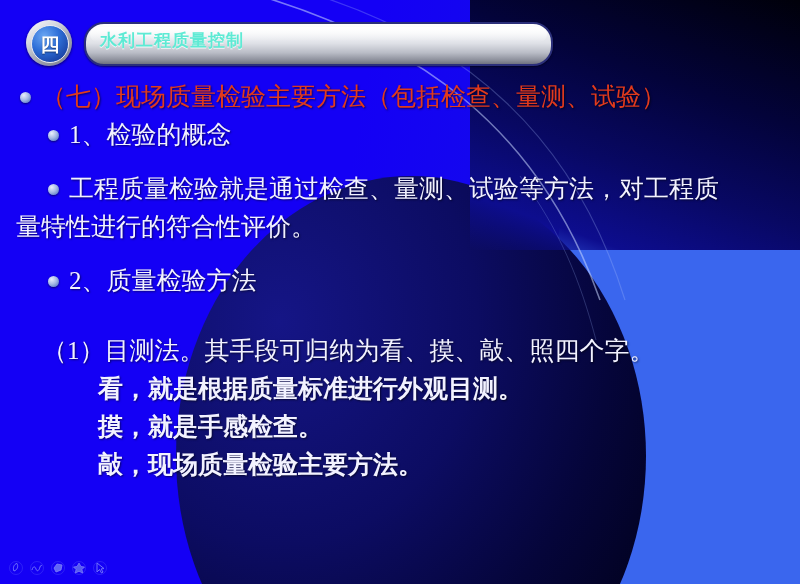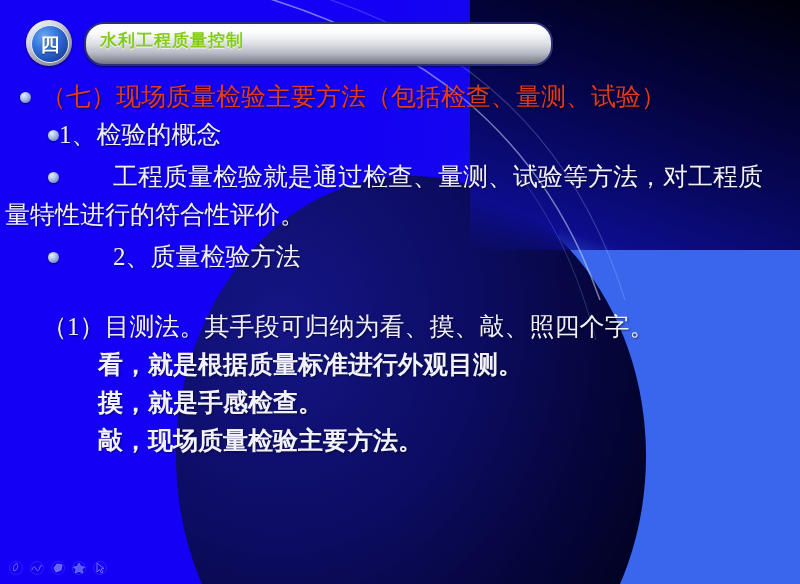--- a/index.html
+++ b/index.html
@@ -60,21 +60,21 @@
     border:2px solid #2b2f7a;
     box-shadow:0 1px 2px rgba(0,0,0,.55);
   }
   .pill-inner{
     position:absolute;left:4px;top:3px;right:4px;height:15px;border-radius:14px;
     background:linear-gradient(180deg,rgba(255,255,255,.95),rgba(255,255,255,0));
   }
   .pill-label{
     position:absolute;left:74px;top:9px;
     font-family:"DejaVu Sans","Liberation Sans",sans-serif;
-    font-size:17px;font-weight:bold;color:#84cc16;letter-spacing:1px;
+    font-size:17px;font-weight:bold;color:#5eead4;letter-spacing:1px;
     white-space:nowrap;
     text-shadow:0 1px 0 rgba(255,255,255,.8);
   }
   .badge{
     position:absolute;left:0;top:0;width:46px;height:46px;border-radius:50%;
     background:linear-gradient(145deg,#fdfdff 0%,#d8dae2 30%,#9fa3b0 62%,#74788a 100%);
     box-shadow:0 1px 3px rgba(0,0,0,.6);
   }
   .badge-core{
     position:absolute;left:5px;top:5px;width:36px;height:36px;border-radius:50%;
@@ -108,24 +108,24 @@
   .row{display:flex;align-items:flex-start;}
   .bullet{
     display:inline-block;flex:none;
     width:11px;height:11px;border-radius:50%;
     background:radial-gradient(circle at 34% 30%, #e9eefc 0%, #a8bbe6 45%, #6f8ccb 75%, #4a66a8 100%);
     box-shadow:0 1px 2px rgba(0,0,0,.5);
     margin-top:14px;
   }
   .ind-0{padding-left:20px;}
   .ind-1{padding-left:48px;}
-  .ind-2{padding-left:5px;}
+  .ind-2{padding-left:16px;}
   .ind-3{padding-left:42px;margin-top:32px;}
   .ind-4{padding-left:98px;font-weight:bold;}
-  .gap{margin-top:4px;gap:44px;}
+  .gap{margin-top:16px;}
 
   
   #doodles{
     position:absolute;left:8px;bottom:8px;
     display:flex;gap:5px;align-items:center;opacity:.62;
   }
   #doodles svg{display:block;}
 </style>
 </head>
 <body>
@@ -157,21 +157,21 @@
     </div>
   </div>
 
   <div id="content">
       <div class="row ind-0">
         <span class="bullet"></span>
         <div class="line red" style="margin-left: 10px;">（七）现场质量检验主要方法（包括检查、量测、试验）</div>
       </div>
       <div class="row ind-1">
         <span class="bullet"></span>
-        <div class="line" style="">1、检验的概念</div>
+        <div class="line" style="margin-left: 10px;">1、检验的概念</div>
       </div>
       <div class="row ind-1 gap">
         <span class="bullet"></span>
         <div class="line" style="margin-left: 10px;">工程质量检验就是通过检查、量测、试验等方法，对工程质</div>
       </div>
       <div class="row ind-2">
         <div class="line">量特性进行的符合性评价。</div>
       </div>
       <div class="row ind-1 gap">
         <span class="bullet"></span>

